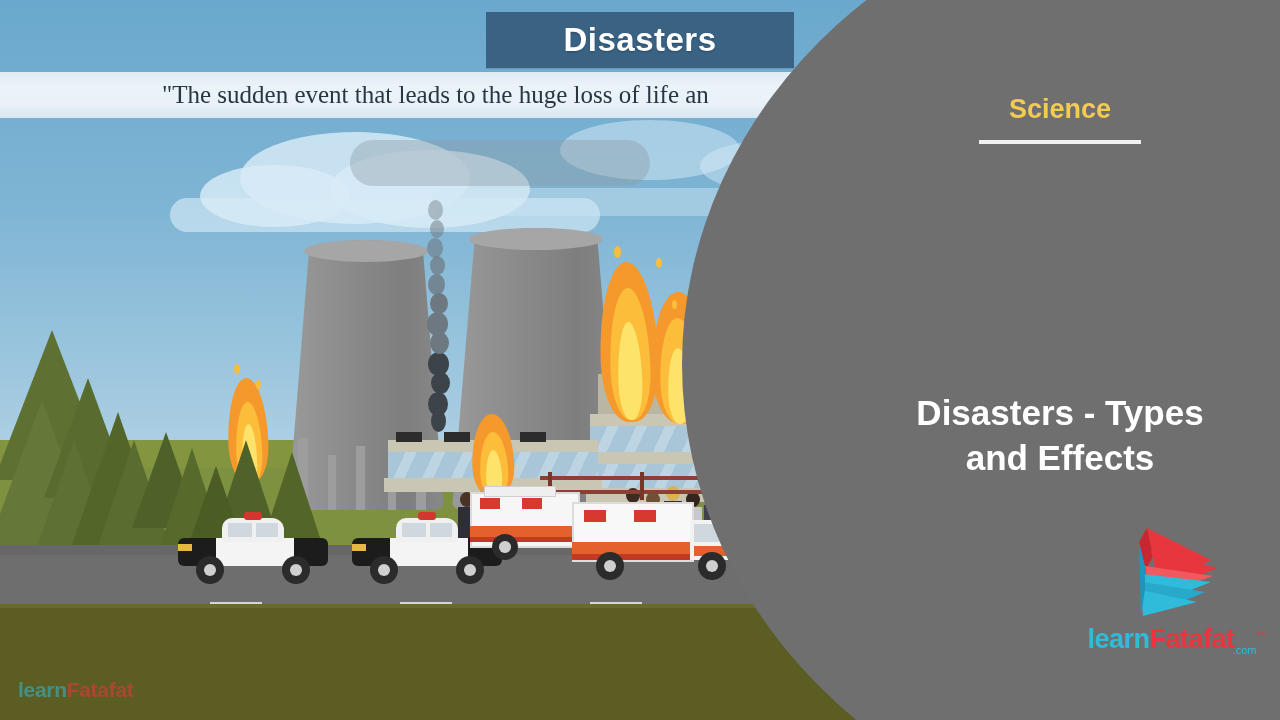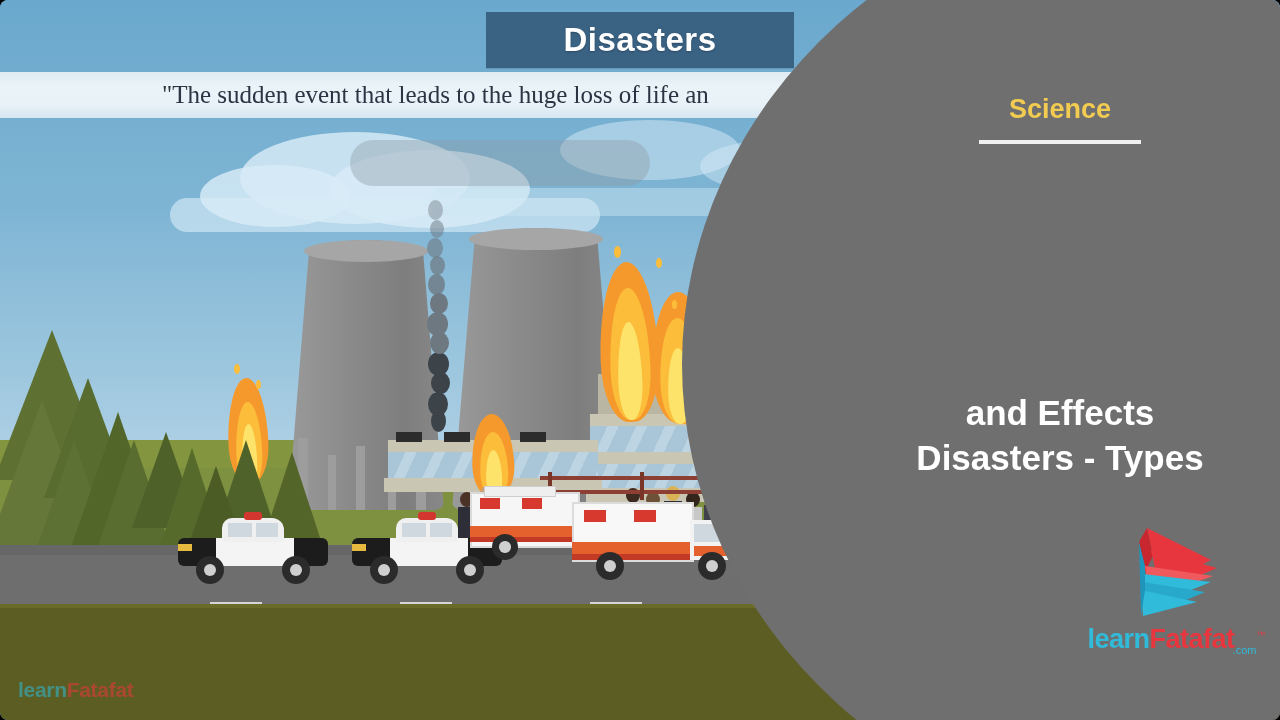--- a/index.html
+++ b/index.html
@@ -1,17 +1,17 @@
 <!DOCTYPE html>
 <html><head>
 <meta charset="utf-8">
 <style>
   html,body{margin:0;padding:0;background:#000;}
   body{font-family:"Liberation Sans",sans-serif;}
-  #stage{position:relative;width:1280px;height:720px;overflow:hidden;background:#6aa6cc;border-radius:8px;}
+  #stage{position:relative;width:1280px;height:720px;overflow:hidden;background:#6aa6cc;}
 
   
   .sky{position:absolute;left:0;top:0;width:1280px;height:470px;
        background:linear-gradient(#6aa8cd 0%,#7fb5d4 45%,#9cc6de 78%,#b2d2e6 100%);}
 
   
   .cloud{position:absolute;background:#d8ecf7;opacity:.82;border-radius:50%;}
   .cloudband{position:absolute;background:#cfe6f4;opacity:.7;border-radius:60px;}
 
   
@@ -412,22 +412,22 @@
   </div>
 
   <div class="overlay"></div>
 
   <div class="ov-content">
     <div class="cat">Science</div>
     <div class="cat-rule"></div>
     <div class="course">
     </div>
     <div class="lesson">
+      <div>Disasters - Types</div>
       <div>and Effects</div>
-      <div>Disasters - Types</div>
     </div>
   </div>
 
   <div class="logo">
     <svg width="185" height="104" viewBox="0 0 185 104">
 
       <path d="M62 8 L126 40 L102 52 L68 36 Z" fill="#e8363f"></path>
       <path d="M62 8 L68 36 L60 52 L54 22 Z" fill="#c92730"></path>
       <path d="M66 30 L132 48 L104 60 L70 48 Z" fill="#e8363f"></path>
       <path d="M60 46 L128 56 L100 66 L62 60 Z" fill="#f05a5f"></path>

